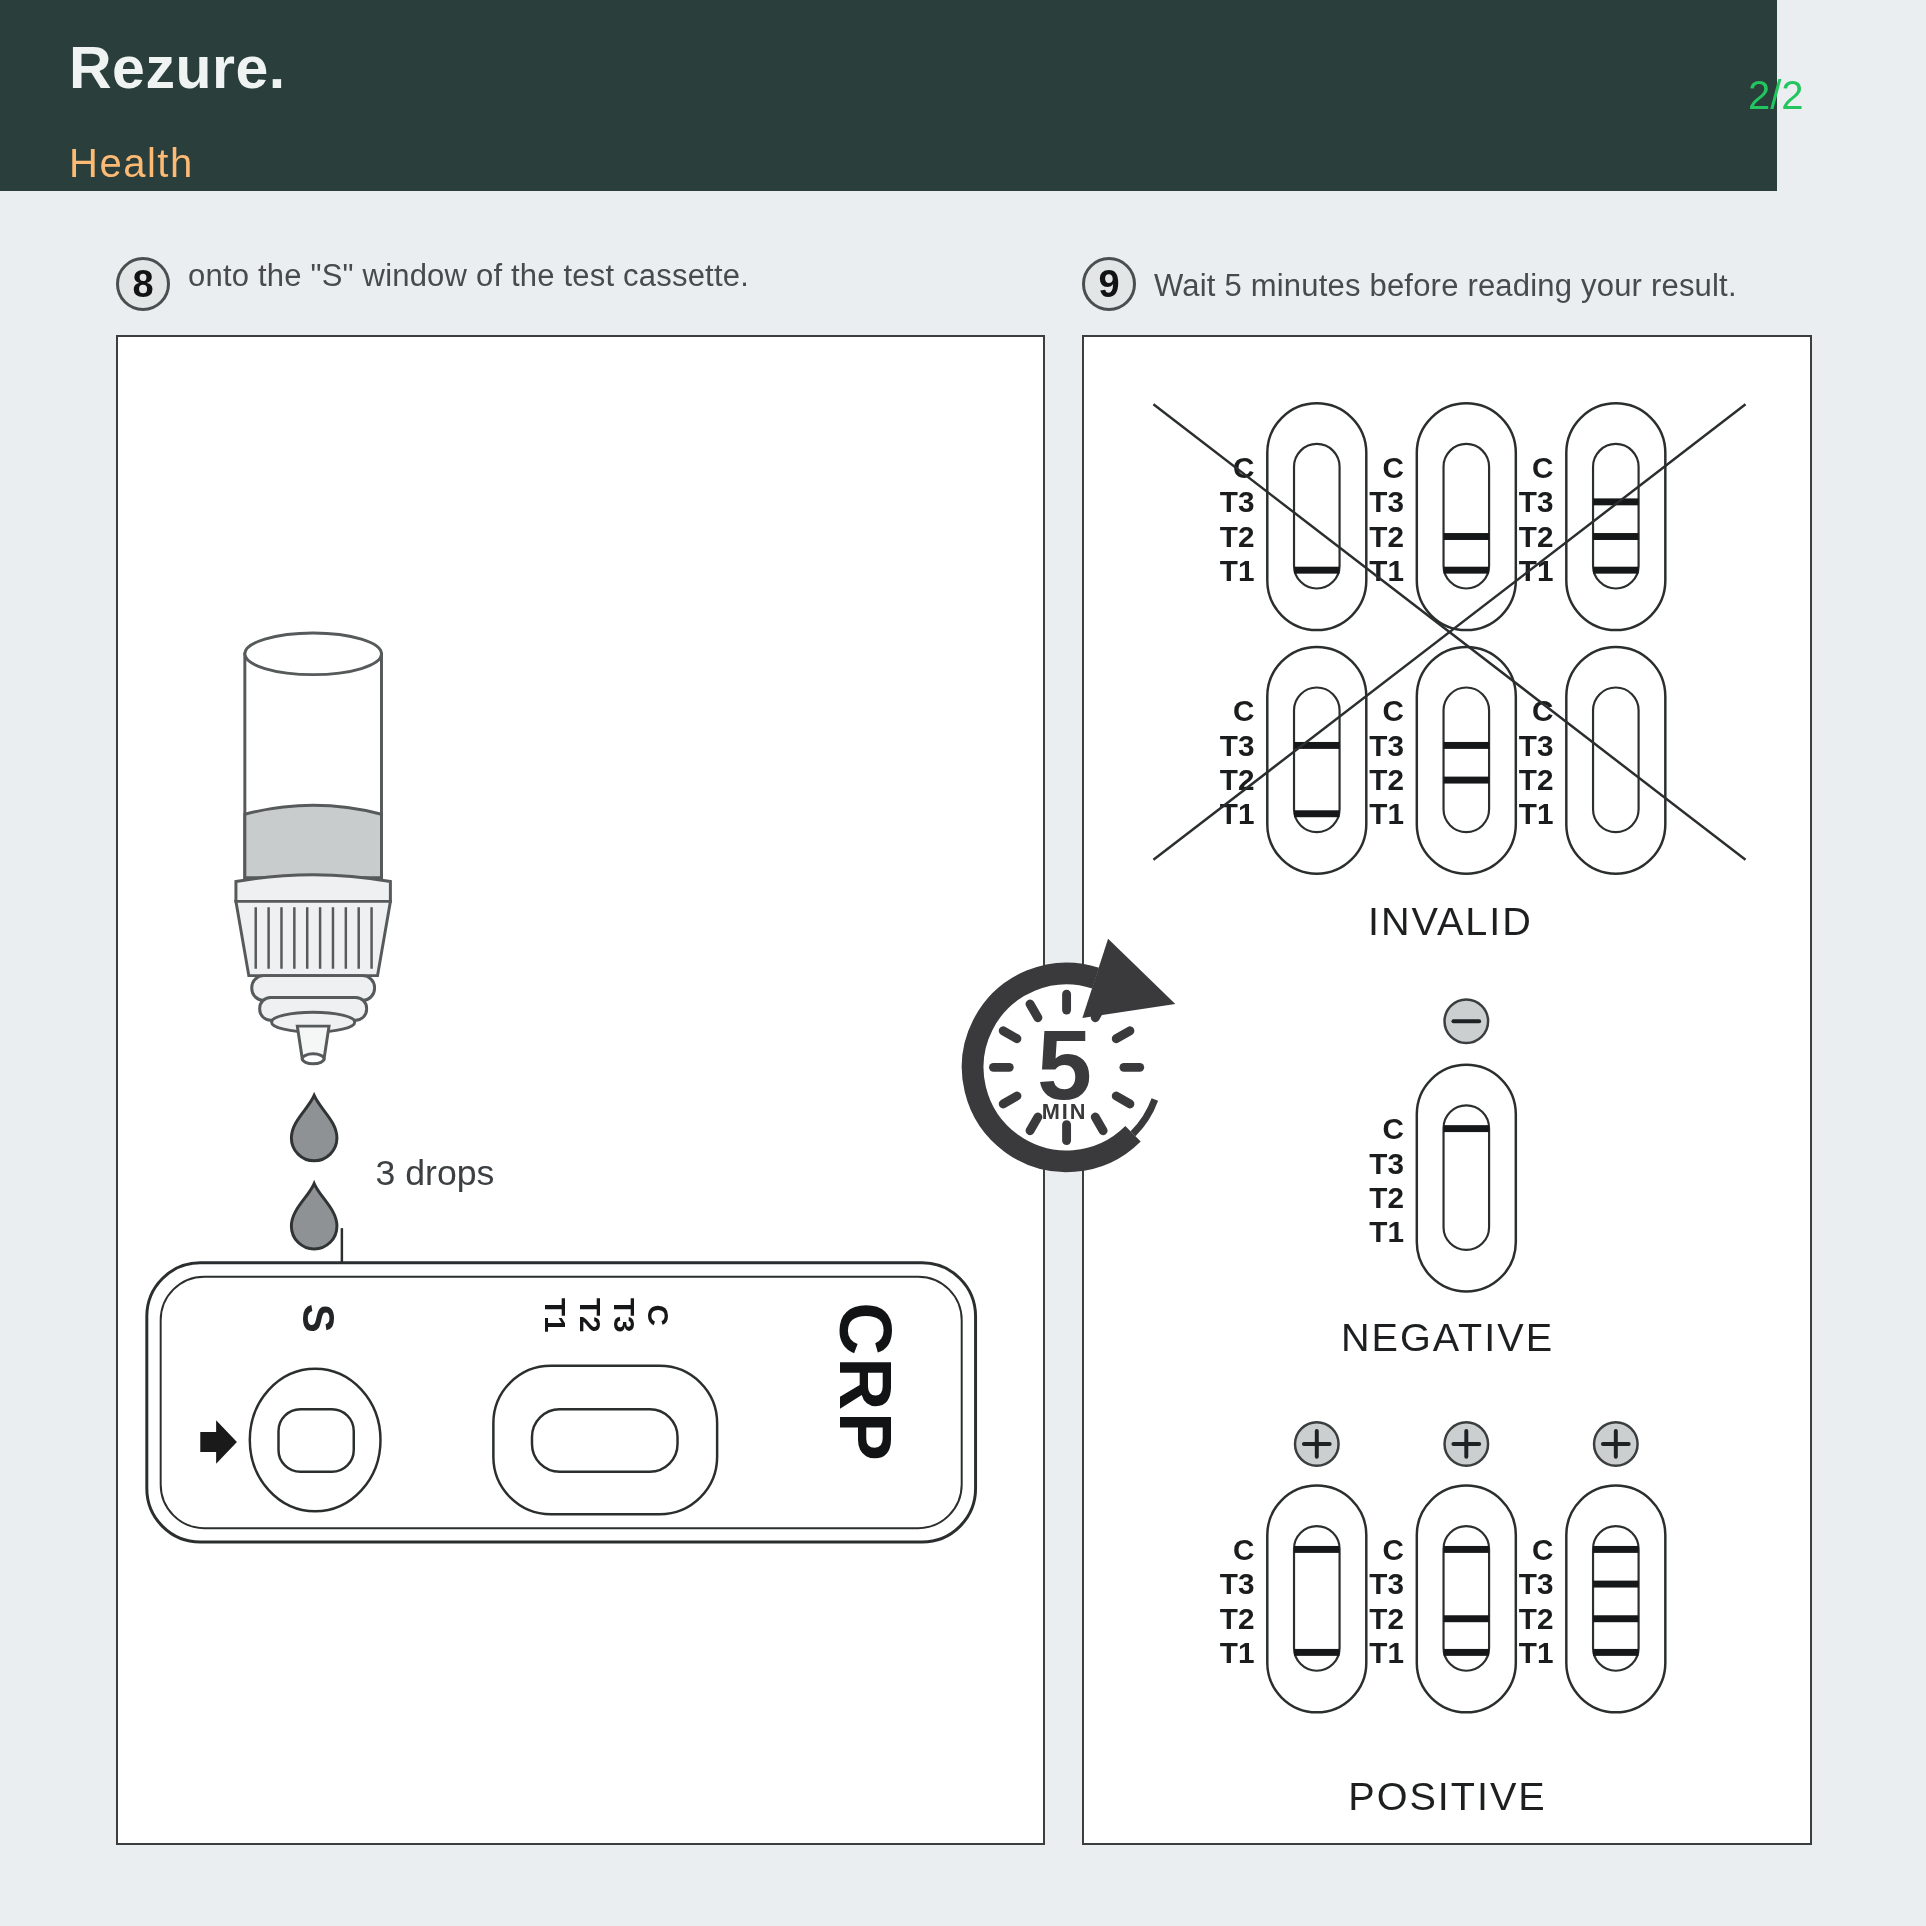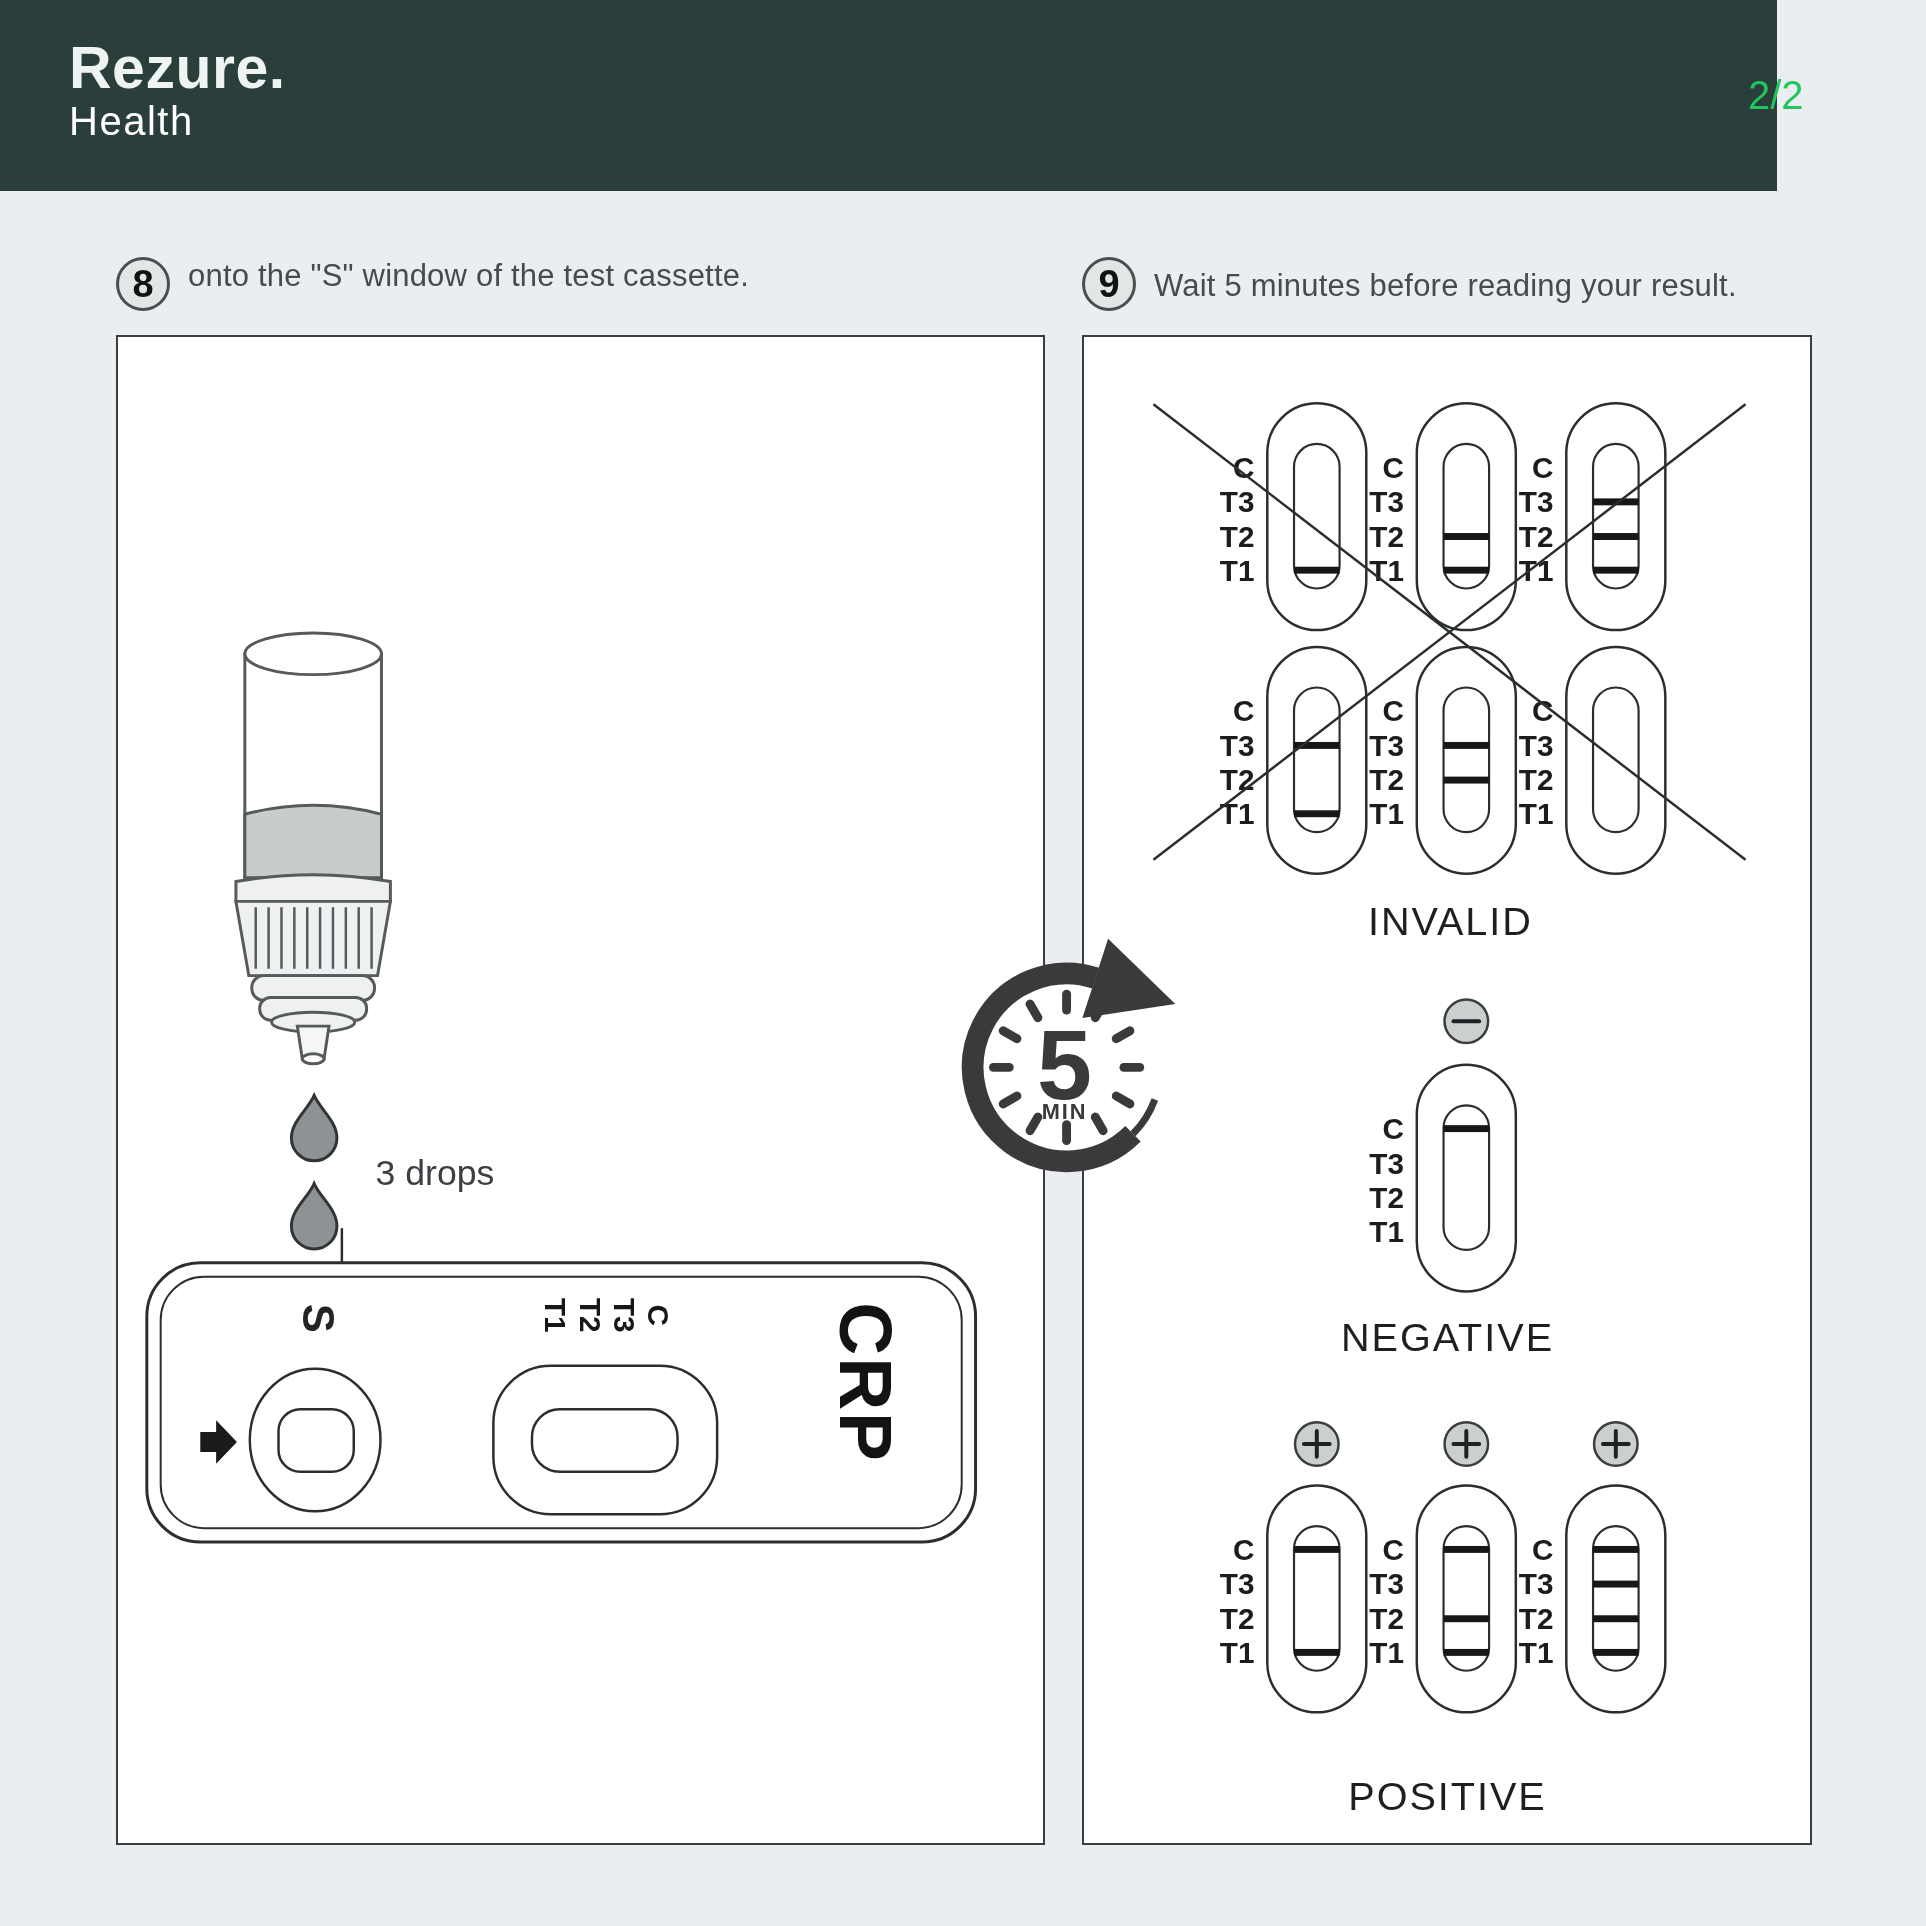--- a/index.html
+++ b/index.html
@@ -1,21 +1,21 @@
 <!DOCTYPE html>
 <html><head>
 <meta charset="utf-8">
 <style>
   html,body{margin:0;padding:0;}
   body{width:1927px;height:1927px;position:relative;background:#ebeef0;
        font-family:"Liberation Sans",sans-serif;overflow:hidden;}
   .header{position:absolute;left:0;top:0;width:1777px;height:191px;background:#2a3e3b;}
   .logo{position:absolute;left:69px;top:38px;color:#eff3f2;}
   .logo .brand{font-size:59px;font-weight:700;letter-spacing:0.5px;line-height:61px;}
-  .logo .sub{font-size:40px;font-weight:400;letter-spacing:1.5px;line-height:44px;color:#ffffff;}
+  .logo .sub{font-size:40px;font-weight:400;letter-spacing:1.5px;line-height:44px;color:#fdba74;margin-top:42px;}
   .title-box{position:absolute;left:1291px;top:60px;width:440px;height:71px;background:#edf0f0;
              display:flex;align-items:center;justify-content:center;}
   .title-box span{font-size:42px;color:#2f4440;letter-spacing:0.5px;}
   .page-num{position:absolute;left:1748px;top:60px;height:71px;line-height:71px;
             font-size:40px;color:#22c55e;font-weight:500;}
   .panel{position:absolute;background:#ffffff;border:2px solid #3a3e3f;}
   .panel.left{left:116px;top:335px;width:925px;height:1506px;}
   .panel.right{left:1082px;top:335px;width:726px;height:1506px;}
   .badge{position:absolute;width:48px;height:48px;border-radius:50%;background:#e3e6e7;
          border:3px solid #4a4e4f;display:flex;align-items:center;justify-content:center;

